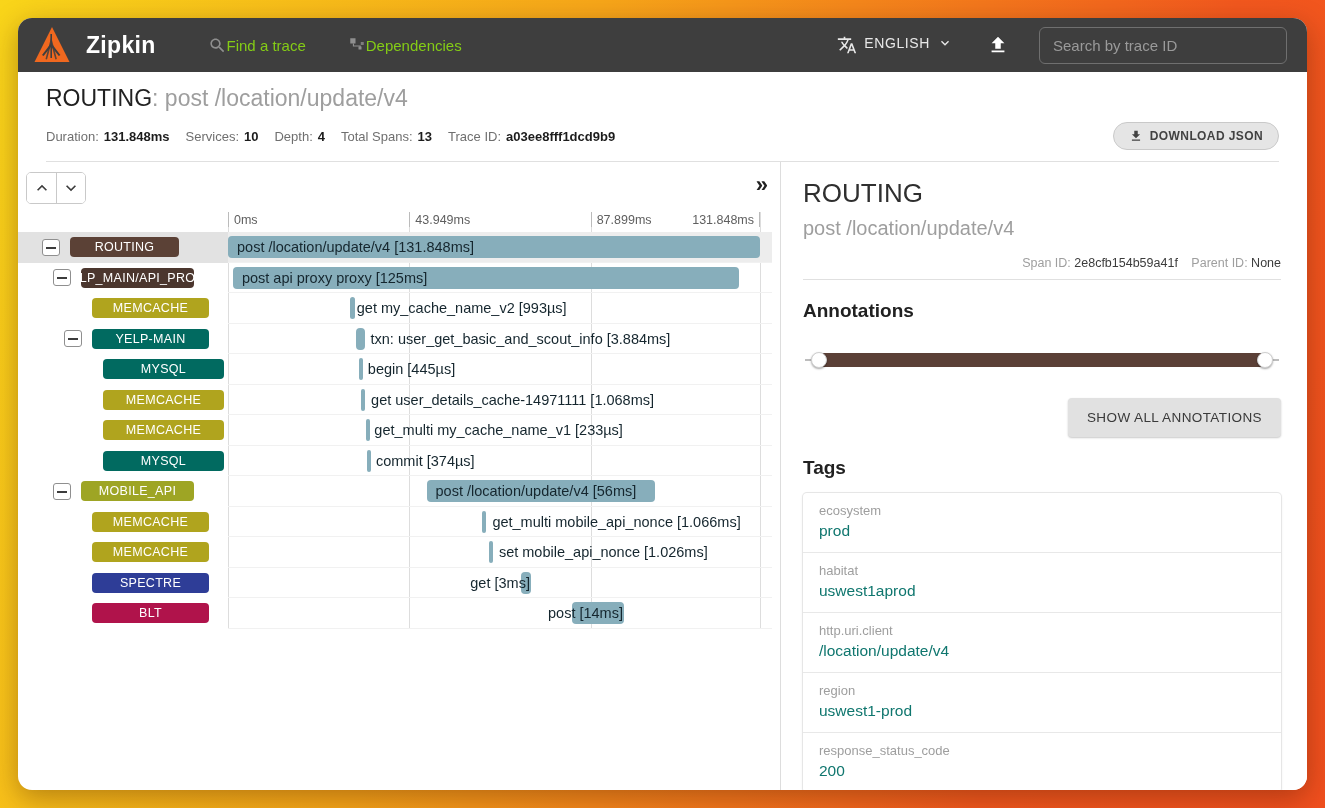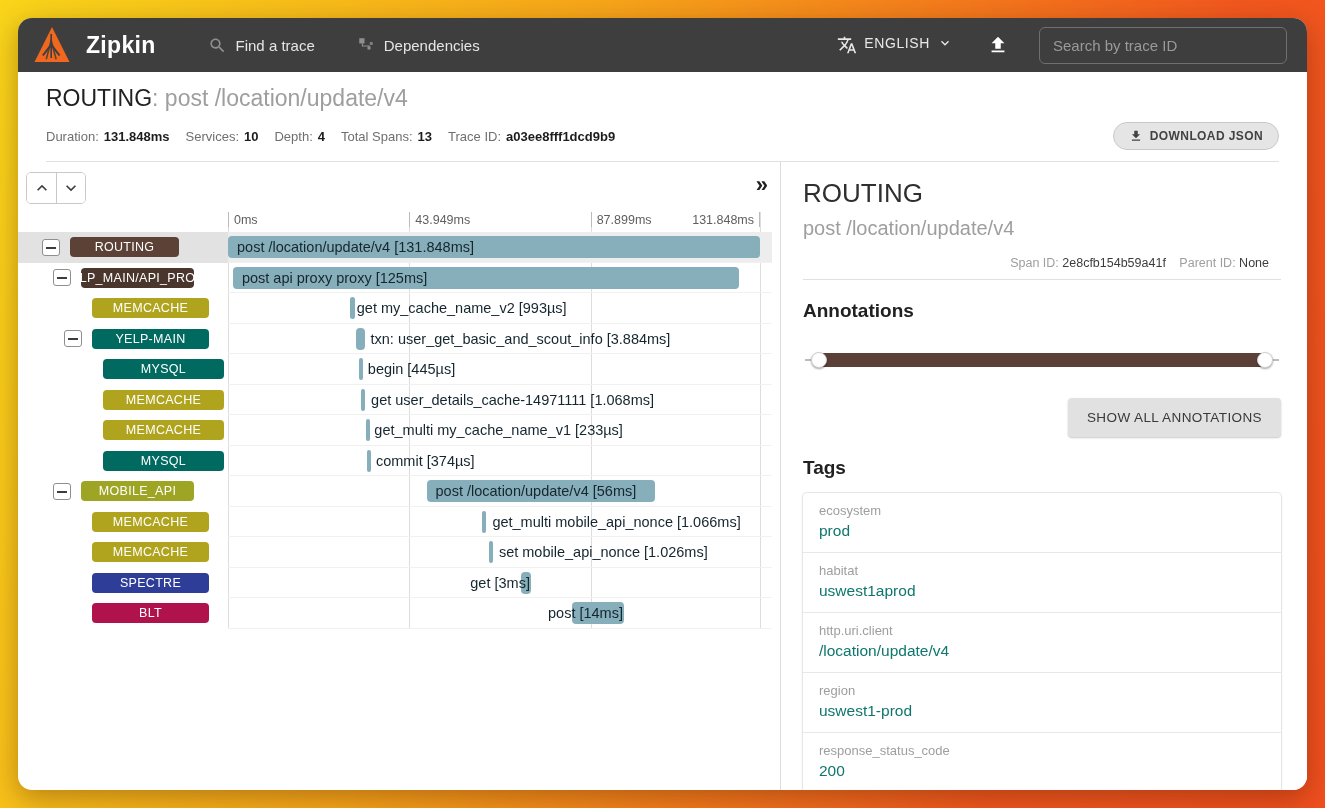--- a/index.html
+++ b/index.html
@@ -6,21 +6,21 @@
   html,body { width:1325px; height:808px; font-family:"Liberation Sans","DejaVu Sans",sans-serif; }
   .frame { position:relative; width:1325px; height:808px;
            background:linear-gradient(108deg,#f9d51a 0%,#f7a619 38%,#f2581e 78%,#f04f1e 100%); }
   .window { position:absolute; inset:18px; background:#fff; border-radius:14px; overflow:hidden;
             box-shadow:0 8px 28px rgba(60,20,0,.35); display:flex; flex-direction:column; }
 
   
   .navbar { height:54px; background:#3e3e3e; display:flex; align-items:center; padding:0 20px 0 14px; flex:none; }
   .brand { display:flex; align-items:center; gap:14px; margin-right:52px; }
   .brand-name { color:#fff; font-size:23px; font-weight:bold; letter-spacing:.3px; }
-  .nav-item { display:flex; align-items:center; gap:9px; color:#e5e5e5; font-size:15px; margin-right:42px; cursor:pointer; }
+  .nav-item { display:flex; align-items:center; color:#84cc16; font-size:15px; margin-right:42px; cursor:pointer; }
   .nav-item svg { fill:#8f8f8f; }
   .nav-spacer { flex:1; }
   .lang { display:flex; gap:7px; color:#e8e8e8; font-size:14px; letter-spacing:.6px; cursor:pointer; margin-right:34px; }
   .lang svg { fill:#e8e8e8; }
   .upload-btn { background:none; border:none; cursor:pointer; margin-right:30px; display:flex; }
   .upload-btn svg { fill:#fff; }
   .trace-search { width:248px; height:37px; background:transparent; border:1px solid #6f6f6f; border-radius:6px;
                   color:#ddd; font-size:15px; padding:0 13px; outline:none; font-family:inherit; }
   .trace-search::placeholder { color:#9a9a9a; }
 
@@ -348,21 +348,21 @@
         </div>
       </div>
 
       <div class="right-panel">
         <div class="detail-title">ROUTING</div>
         <div class="detail-sub">post /location/update/v4</div>
         <div class="ids-row">
           <span class="id-label">Span ID:</span>
           <span class="id-value">2e8cfb154b59a41f</span>
           <span class="id-label">Parent ID:</span>
-          <span class="id-value" style="margin-right:12px">None</span>
+          <span class="id-value" style="margin-right:0">None</span>
         </div>
         <div class="section-title">Annotations</div>
         <div class="slider-wrap">
           <div class="slider-line"></div>
           <div class="slider-track"></div>
           <div class="slider-handle left"></div>
           <div class="slider-handle right"></div>
         </div>
         <button class="show-all-btn">SHOW ALL ANNOTATIONS</button>
         <div class="section-title">Tags</div>

